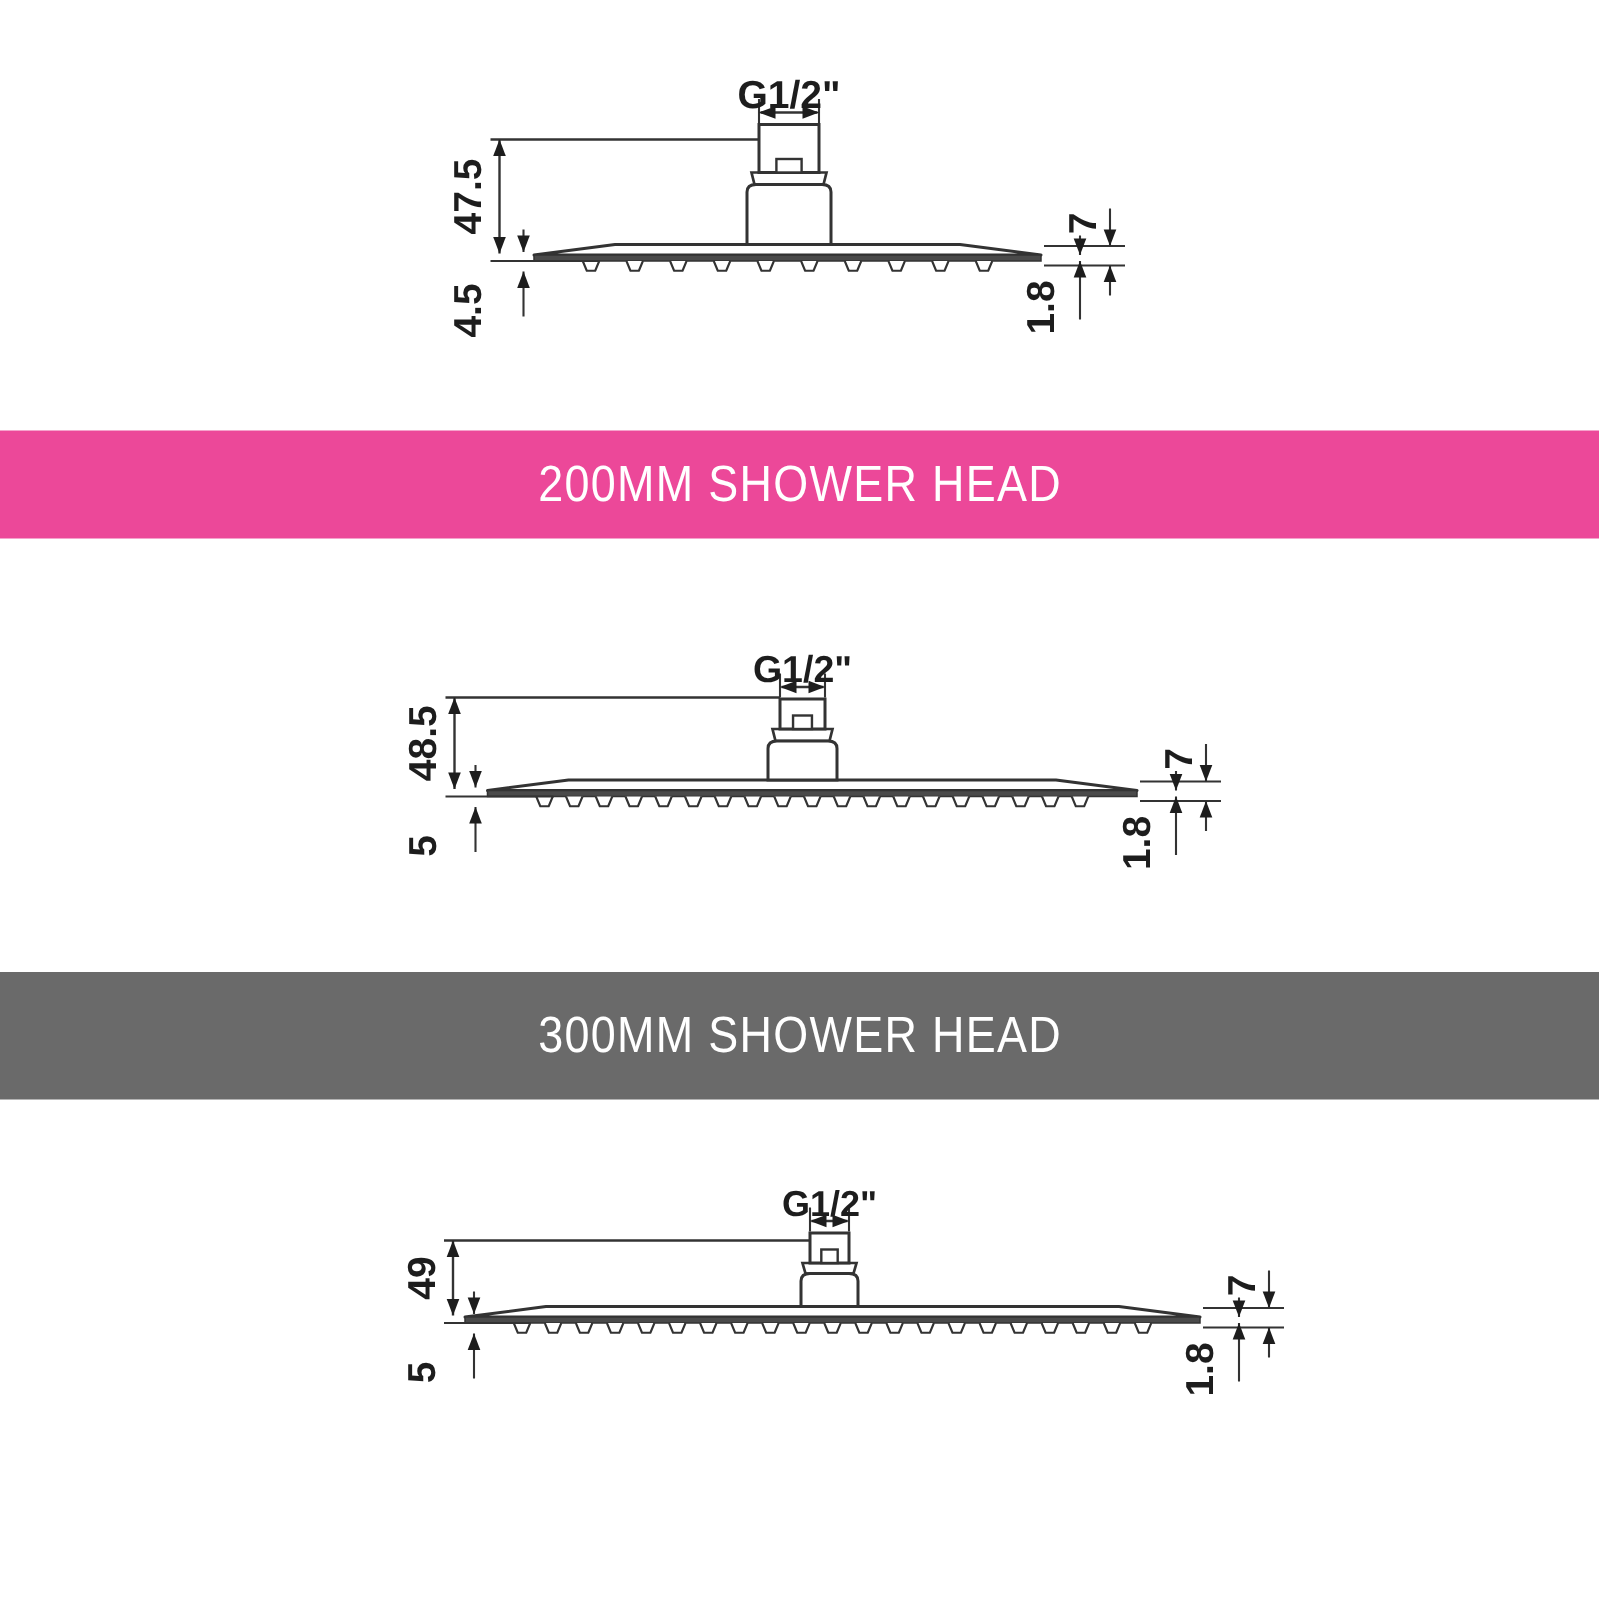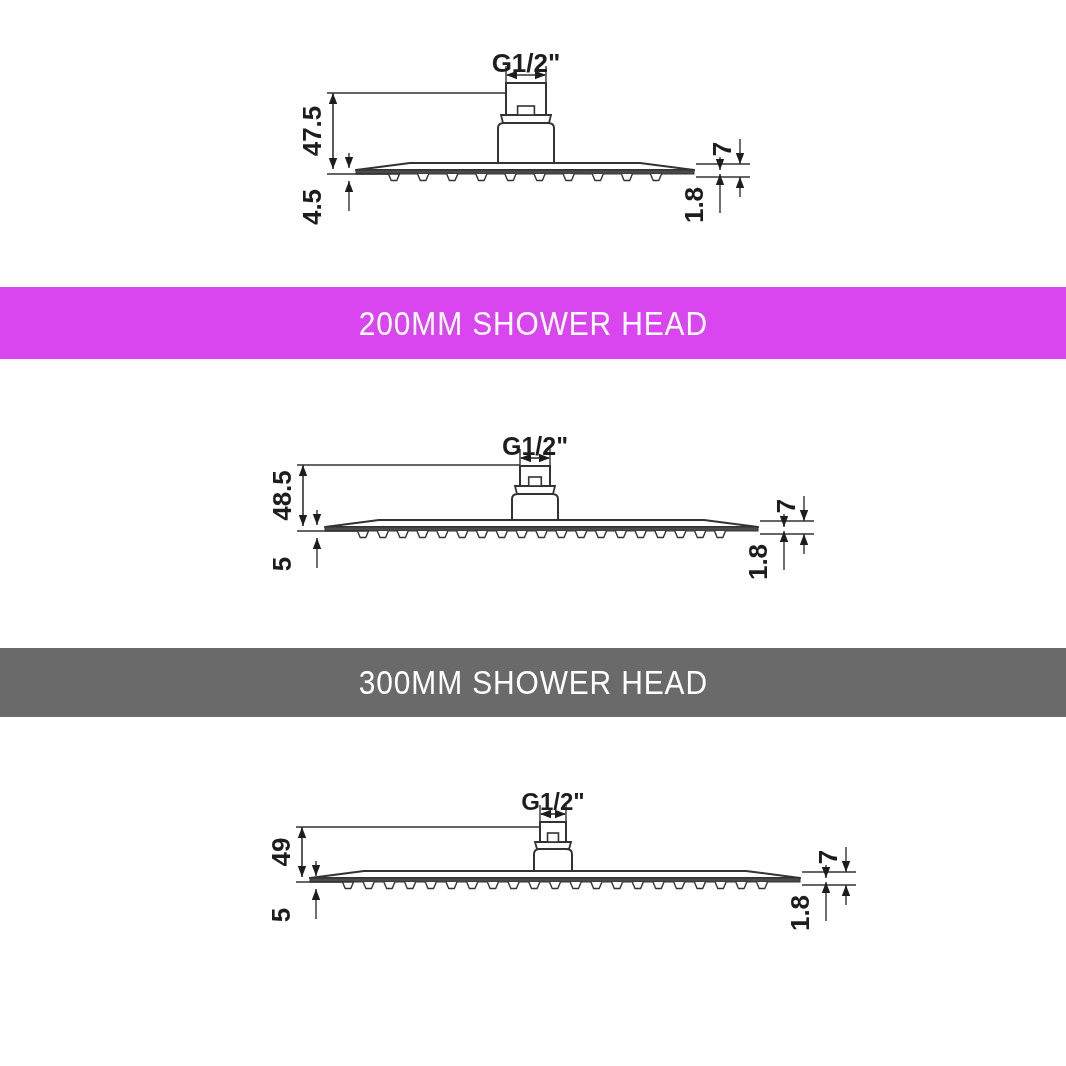--- a/index.html
+++ b/index.html
@@ -178,19 +178,19 @@
         <polygon points="846,885 841.8,896 850.2,896" fill="#1d1d1d"></polygon>
         <text x="830" y="857" text-anchor="middle" fill="#1d1d1d" font-family="&quot;Liberation Sans&quot;, sans-serif" font-weight="bold" font-size="26" transform="rotate(-90 830 857)" dominant-baseline="middle">7</text>
         <line x1="826" y1="865" x2="826" y2="878" stroke="#333333" stroke-width="1.4"></line>
         <polygon points="826,878 821.8,867 830.2,867" fill="#1d1d1d"></polygon>
         <line x1="826" y1="882" x2="826" y2="921" stroke="#333333" stroke-width="1.4"></line>
         <polygon points="826,882 821.8,893 830.2,893" fill="#1d1d1d"></polygon>
         <text x="802" y="913" text-anchor="middle" fill="#1d1d1d" font-family="&quot;Liberation Sans&quot;, sans-serif" font-weight="bold" font-size="26" transform="rotate(-90 802 913)" dominant-baseline="middle">1.8</text>
       </g>
     </svg>
 
-  <div class="banner" id="banner-0" style="top: 287px; height: 72px; background: #d946ef;">
+  <div class="banner" id="banner-0" style="top: 287px; height: 72px; background: #ec4899;">
     <span style="color: rgb(255, 255, 255);">200MM SHOWER HEAD</span>
   </div>
-  <div class="banner" id="banner-1" style="top: 648px; height: 69px; background: rgb(106, 106, 106);">
+  <div class="banner" id="banner-1" style="top: 648px; height: 85px; background: rgb(106, 106, 106);">
     <span style="color: rgb(255, 255, 255);">300MM SHOWER HEAD</span>
   </div>
 </div>
 
 </body></html>

